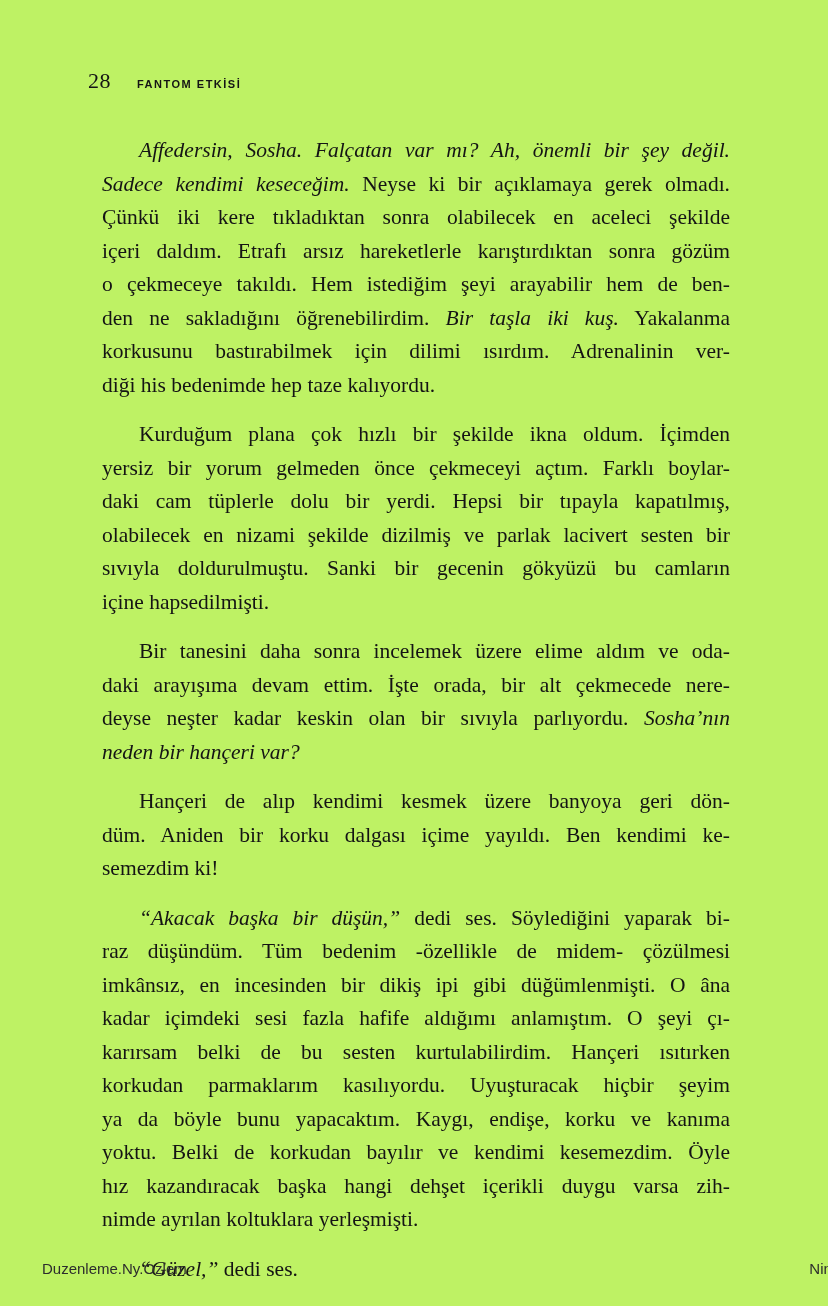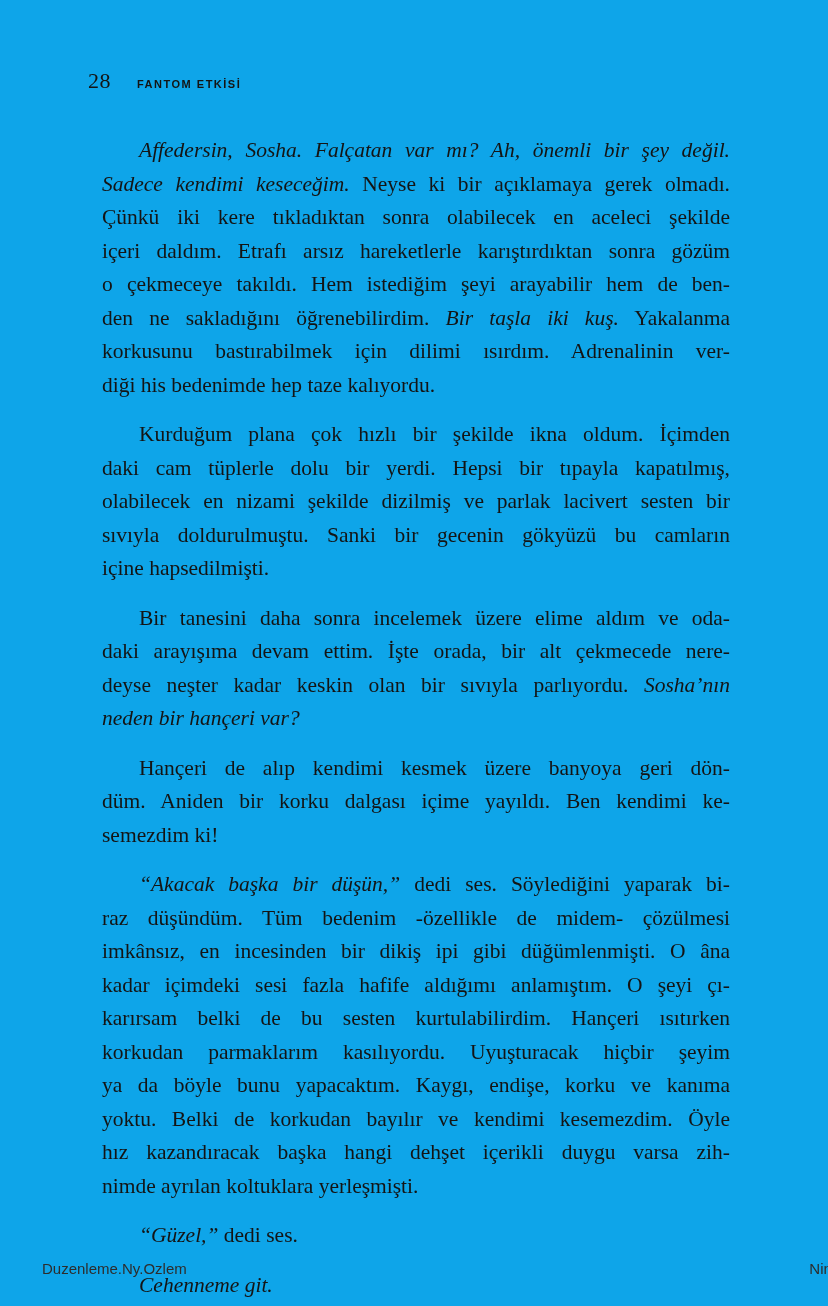--- a/index.html
+++ b/index.html
@@ -5,21 +5,21 @@
   html, body {
     margin: 0;
     padding: 0;
     background: #e8e8e6;
   }
   .page {
     position: relative;
     width: 828px;
     height: 1306px;
     margin: 0 auto;
-    background: #0ea5e9;
+    background: #bef264;
     overflow: hidden;
     font-family: "Liberation Serif", "DejaVu Serif", serif;
     color: #141414;
   }
   .page-header {
     position: absolute;
     top: 68px;
     left: 88px;
     display: flex;
     align-items: baseline;
@@ -93,20 +93,21 @@
         <div class="line"><span class="it">Sadece kendimi keseceğim.</span><span> Neyse ki bir açıklamaya gerek olmadı.</span></div>
         <div class="line"><span>Çünkü iki kere tıkladıktan sonra olabilecek en aceleci şekilde</span></div>
         <div class="line"><span>içeri daldım. Etrafı arsız hareketlerle karıştırdıktan sonra gözüm</span></div>
         <div class="line"><span>o çekmeceye takıldı. Hem istediğim şeyi arayabilir hem de ben-</span></div>
         <div class="line"><span>den ne sakladığını öğrenebilirdim. </span><span class="it">Bir taşla iki kuş.</span><span> Yakalanma</span></div>
         <div class="line"><span>korkusunu bastırabilmek için dilimi ısırdım. Adrenalinin ver-</span></div>
         <div class="line last"><span>diği his bedenimde hep taze kalıyordu.</span></div>
       </div>
       <div class="para">
         <div class="line first"><span>Kurduğum plana çok hızlı bir şekilde ikna oldum. İçimden</span></div>
+        <div class="line"><span>yersiz bir yorum gelmeden önce çekmeceyi açtım. Farklı boylar-</span></div>
         <div class="line"><span>daki cam tüplerle dolu bir yerdi. Hepsi bir tıpayla kapatılmış,</span></div>
         <div class="line"><span>olabilecek en nizami şekilde dizilmiş ve parlak lacivert sesten bir</span></div>
         <div class="line"><span>sıvıyla doldurulmuştu. Sanki bir gecenin gökyüzü bu camların</span></div>
         <div class="line last"><span>içine hapsedilmişti.</span></div>
       </div>
       <div class="para">
         <div class="line first"><span>Bir tanesini daha sonra incelemek üzere elime aldım ve oda-</span></div>
         <div class="line"><span>daki arayışıma devam ettim. İşte orada, bir alt çekmecede nere-</span></div>
         <div class="line"><span>deyse neşter kadar keskin olan bir sıvıyla parlıyordu. </span><span class="it">Sosha’nın</span></div>
         <div class="line last"><span class="it">neden bir hançeri var?</span></div>

